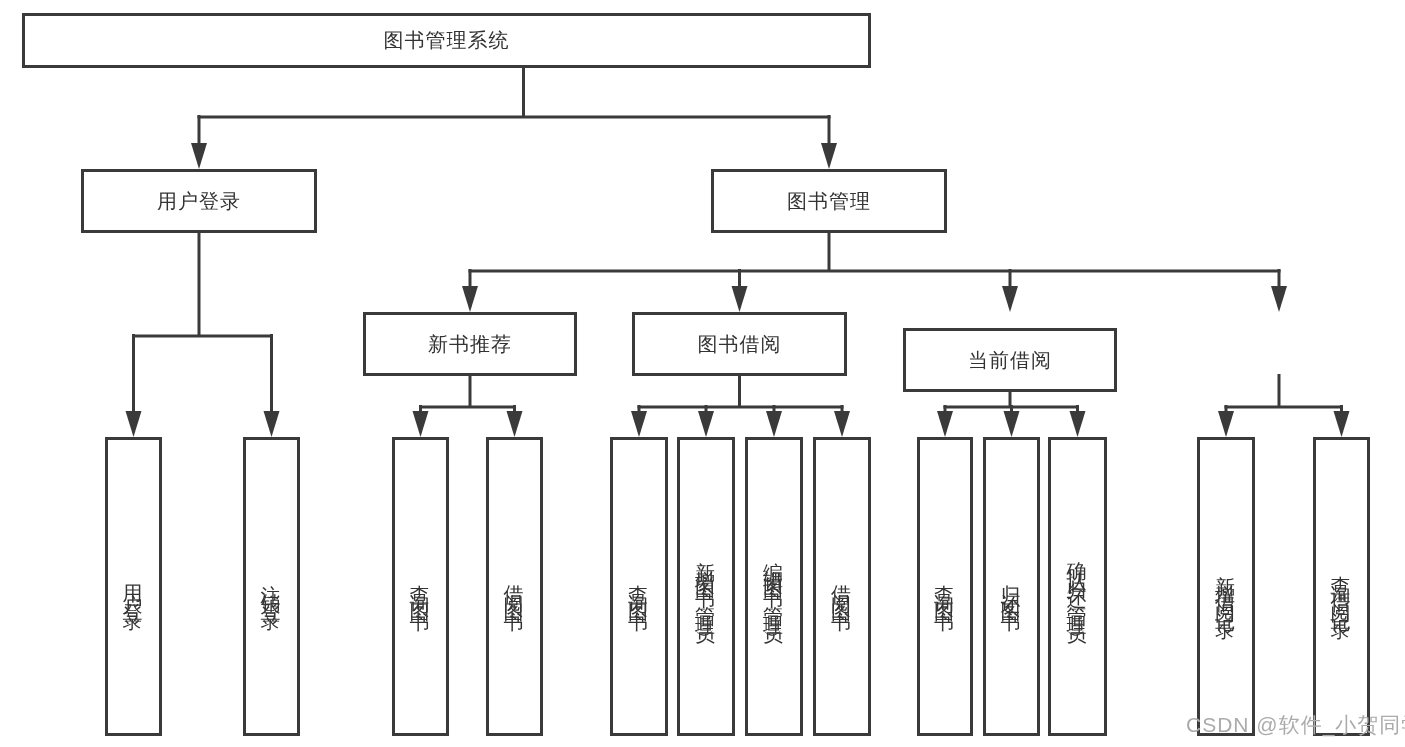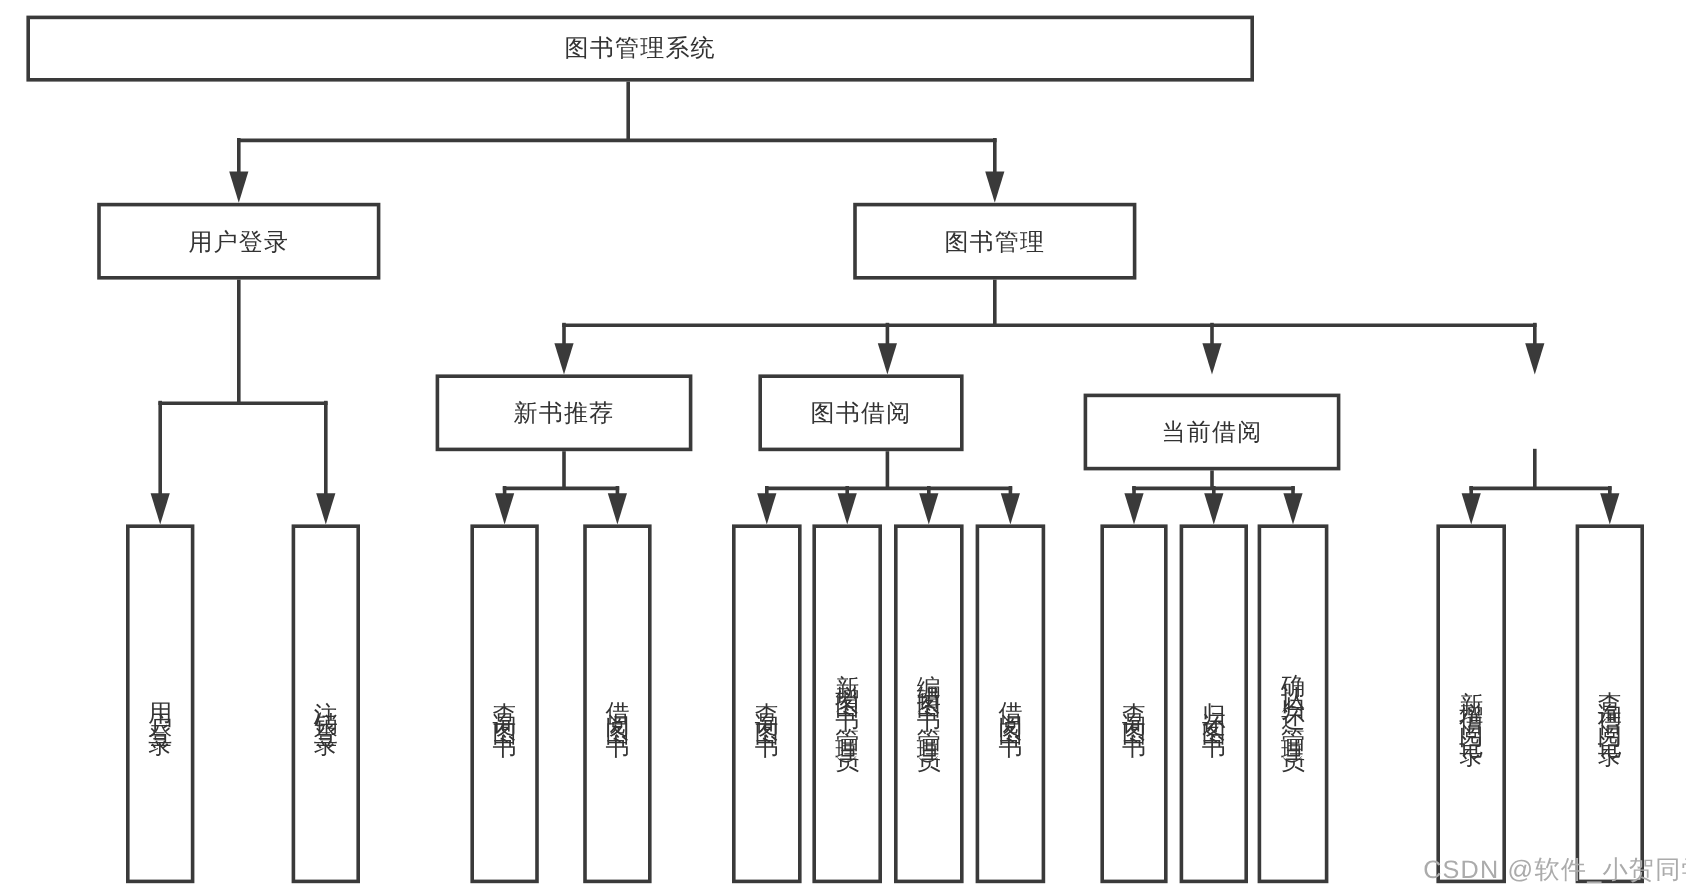--- a/index.html
+++ b/index.html
@@ -123,35 +123,35 @@
     <g>
       <line x1="1279" y1="374" x2="1279" y2="407"></line>
       <line x1="1224.5" y1="407" x2="1343" y2="407"></line>
       <line x1="1226" y1="405" x2="1226" y2="413"></line>
       <polygon points="1218,411 1234,411 1226,437" fill="#3a3a3a" stroke="none"></polygon>
       <line x1="1341.5" y1="405" x2="1341.5" y2="413"></line>
       <polygon points="1333.5,411 1349.5,411 1341.5,437" fill="#3a3a3a" stroke="none"></polygon>
     </g>
   </svg>
 
-  <div class="node h" style="left:22px; top:13px; width:1023px; height:55px">
+  <div class="node h" style="left:22px; top:13px; width:849px; height:55px">
     <span>图书管理系统</span>
   </div>
 
   <div class="node h" style="left:81px; top:169px; width:236px; height:64px">
     <span>用户登录</span>
   </div>
   <div class="node h" style="left:363px; top:312px; width:214px; height:64px">
     <span>新书推荐</span>
   </div>
 
   <div class="node h" style="left:711px; top:169px; width:236px; height:64px">
     <span>图书管理</span>
   </div>
-  <div class="node h" style="left:632px; top:312px; width:171px; height:64px">
+  <div class="node h" style="left:632px; top:312px; width:215px; height:64px">
     <span>图书借阅</span>
   </div>
   <div class="node h" style="left:903px; top:328px; width:214px; height:64px">
     <span>当前借阅</span>
   </div>
 
   <div class="node v" style="left:105px; top:437px; width:57px; height:299px">
     <span>用户登录</span>
   </div>
   <div class="node v" style="left:243px; top:437px; width:57px; height:299px">

